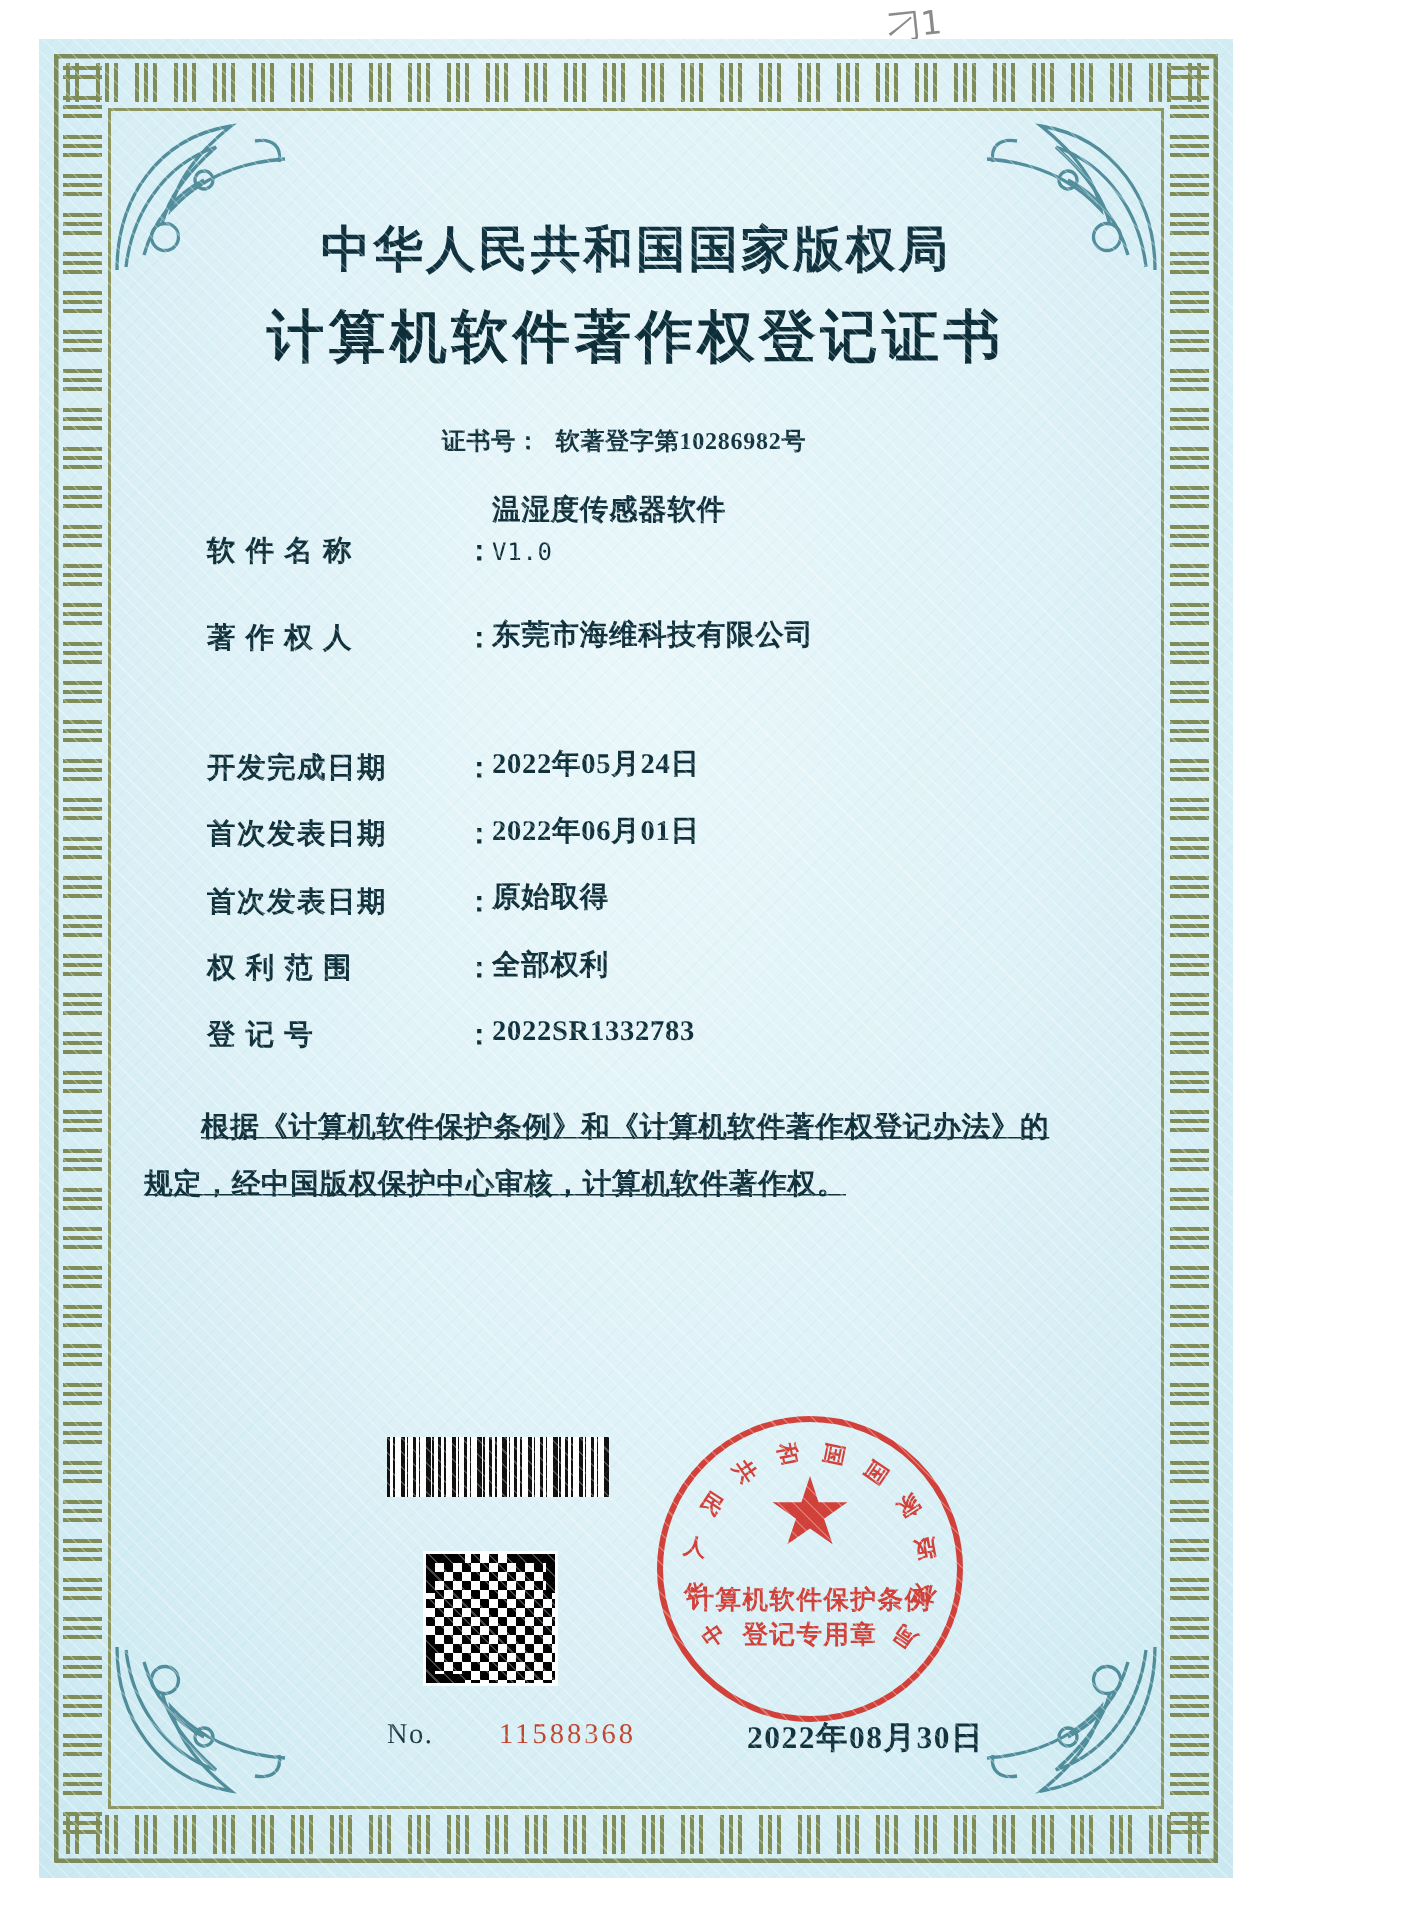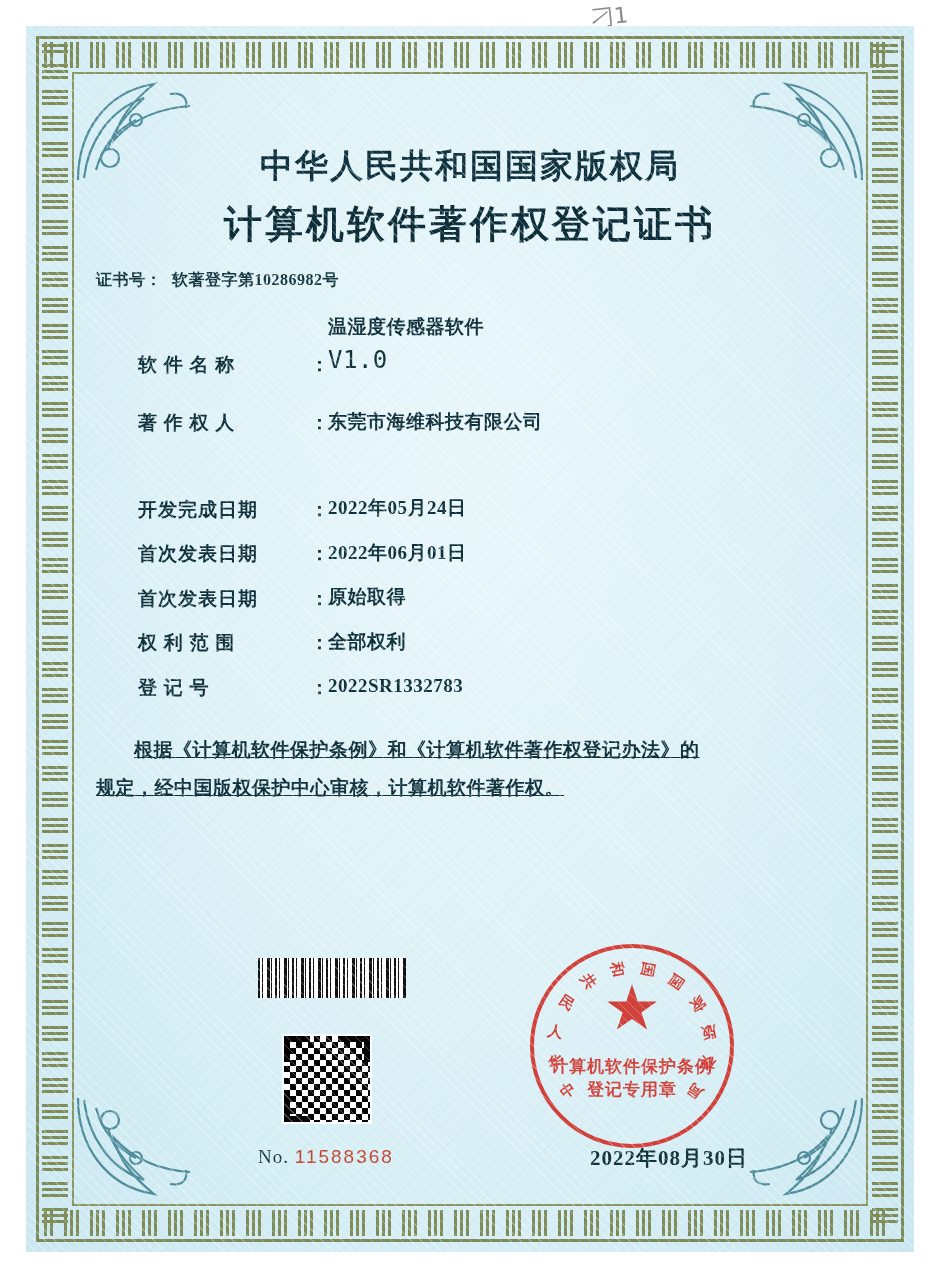--- a/index.html
+++ b/index.html
@@ -19,21 +19,21 @@
   .page {
     position: absolute;
     inset: 0;
     background: #ffffff;
   }
 
   .cert {
     position: absolute;
     left: 26px;
     top: 26px;
-    width: 888px;
+    width: 796px;
     height: 1226px;
     background:
       radial-gradient(ellipse at 50% 35%, #e9f7fa 0%, #dff2f7 45%, #d4edf4 75%, #cbe8f1 100%);
     box-sizing: border-box;
   }
 
   
   .cert::after {
     content: "";
     position: absolute;
@@ -129,22 +129,22 @@
     text-align: center;
     font-family: "DejaVu Serif", "Liberation Serif", serif;
     font-size: 38px;
     font-weight: 700;
     letter-spacing: 3px;
     color: #0d2d38;
     margin-top: 10px;
   }
 
   .cert-no {
-    margin-top: 20px;
-    text-align: left;
+    margin-top: 34px;
+    text-align: center;
     padding-right: 16px;
     font-size: 16px;
     font-weight: 700;
     color: #14343f;
     letter-spacing: .5px;
   }
   .cert-no .label { margin-right: 10px; }
 
   .fields {
     margin-top: 22px;
@@ -169,21 +169,21 @@
     font-weight: 700;
   }
   .field-value {
     font-weight: 700;
     letter-spacing: .5px;
     line-height: 1.5;
   }
   .field-value .ver {
     font-family: "DejaVu Sans Mono", "Liberation Mono", monospace;
     font-weight: 400;
-    font-size: 24px;
+    font-size: 16px;
     display: block;
   }
 
   .gap-lg { height: 42px; }
   .gap-md { height: 14px; }
 
   .statement {
     margin-top: 30px;
     font-size: 19px;
     font-weight: 700;
@@ -232,23 +232,24 @@
 
   .serial {
     position: absolute;
     left: 120px;
     top: 188px;
     font-size: 19px;
     color: #1b3a44;
     letter-spacing: 1px;
   }
   .serial .digits {
-    font-family: Liberation Sans, sans-serif;
+    font-family: Liberation Serif, serif;
     color: #c0452f;
     letter-spacing: 2px;
+    margin-left: 38px;
   }
 
   .issue-date {
     position: absolute;
     right: 96px;
     top: 186px;
     font-size: 21px;
     font-weight: 700;
     color: #12333e;
     letter-spacing: 1px;

